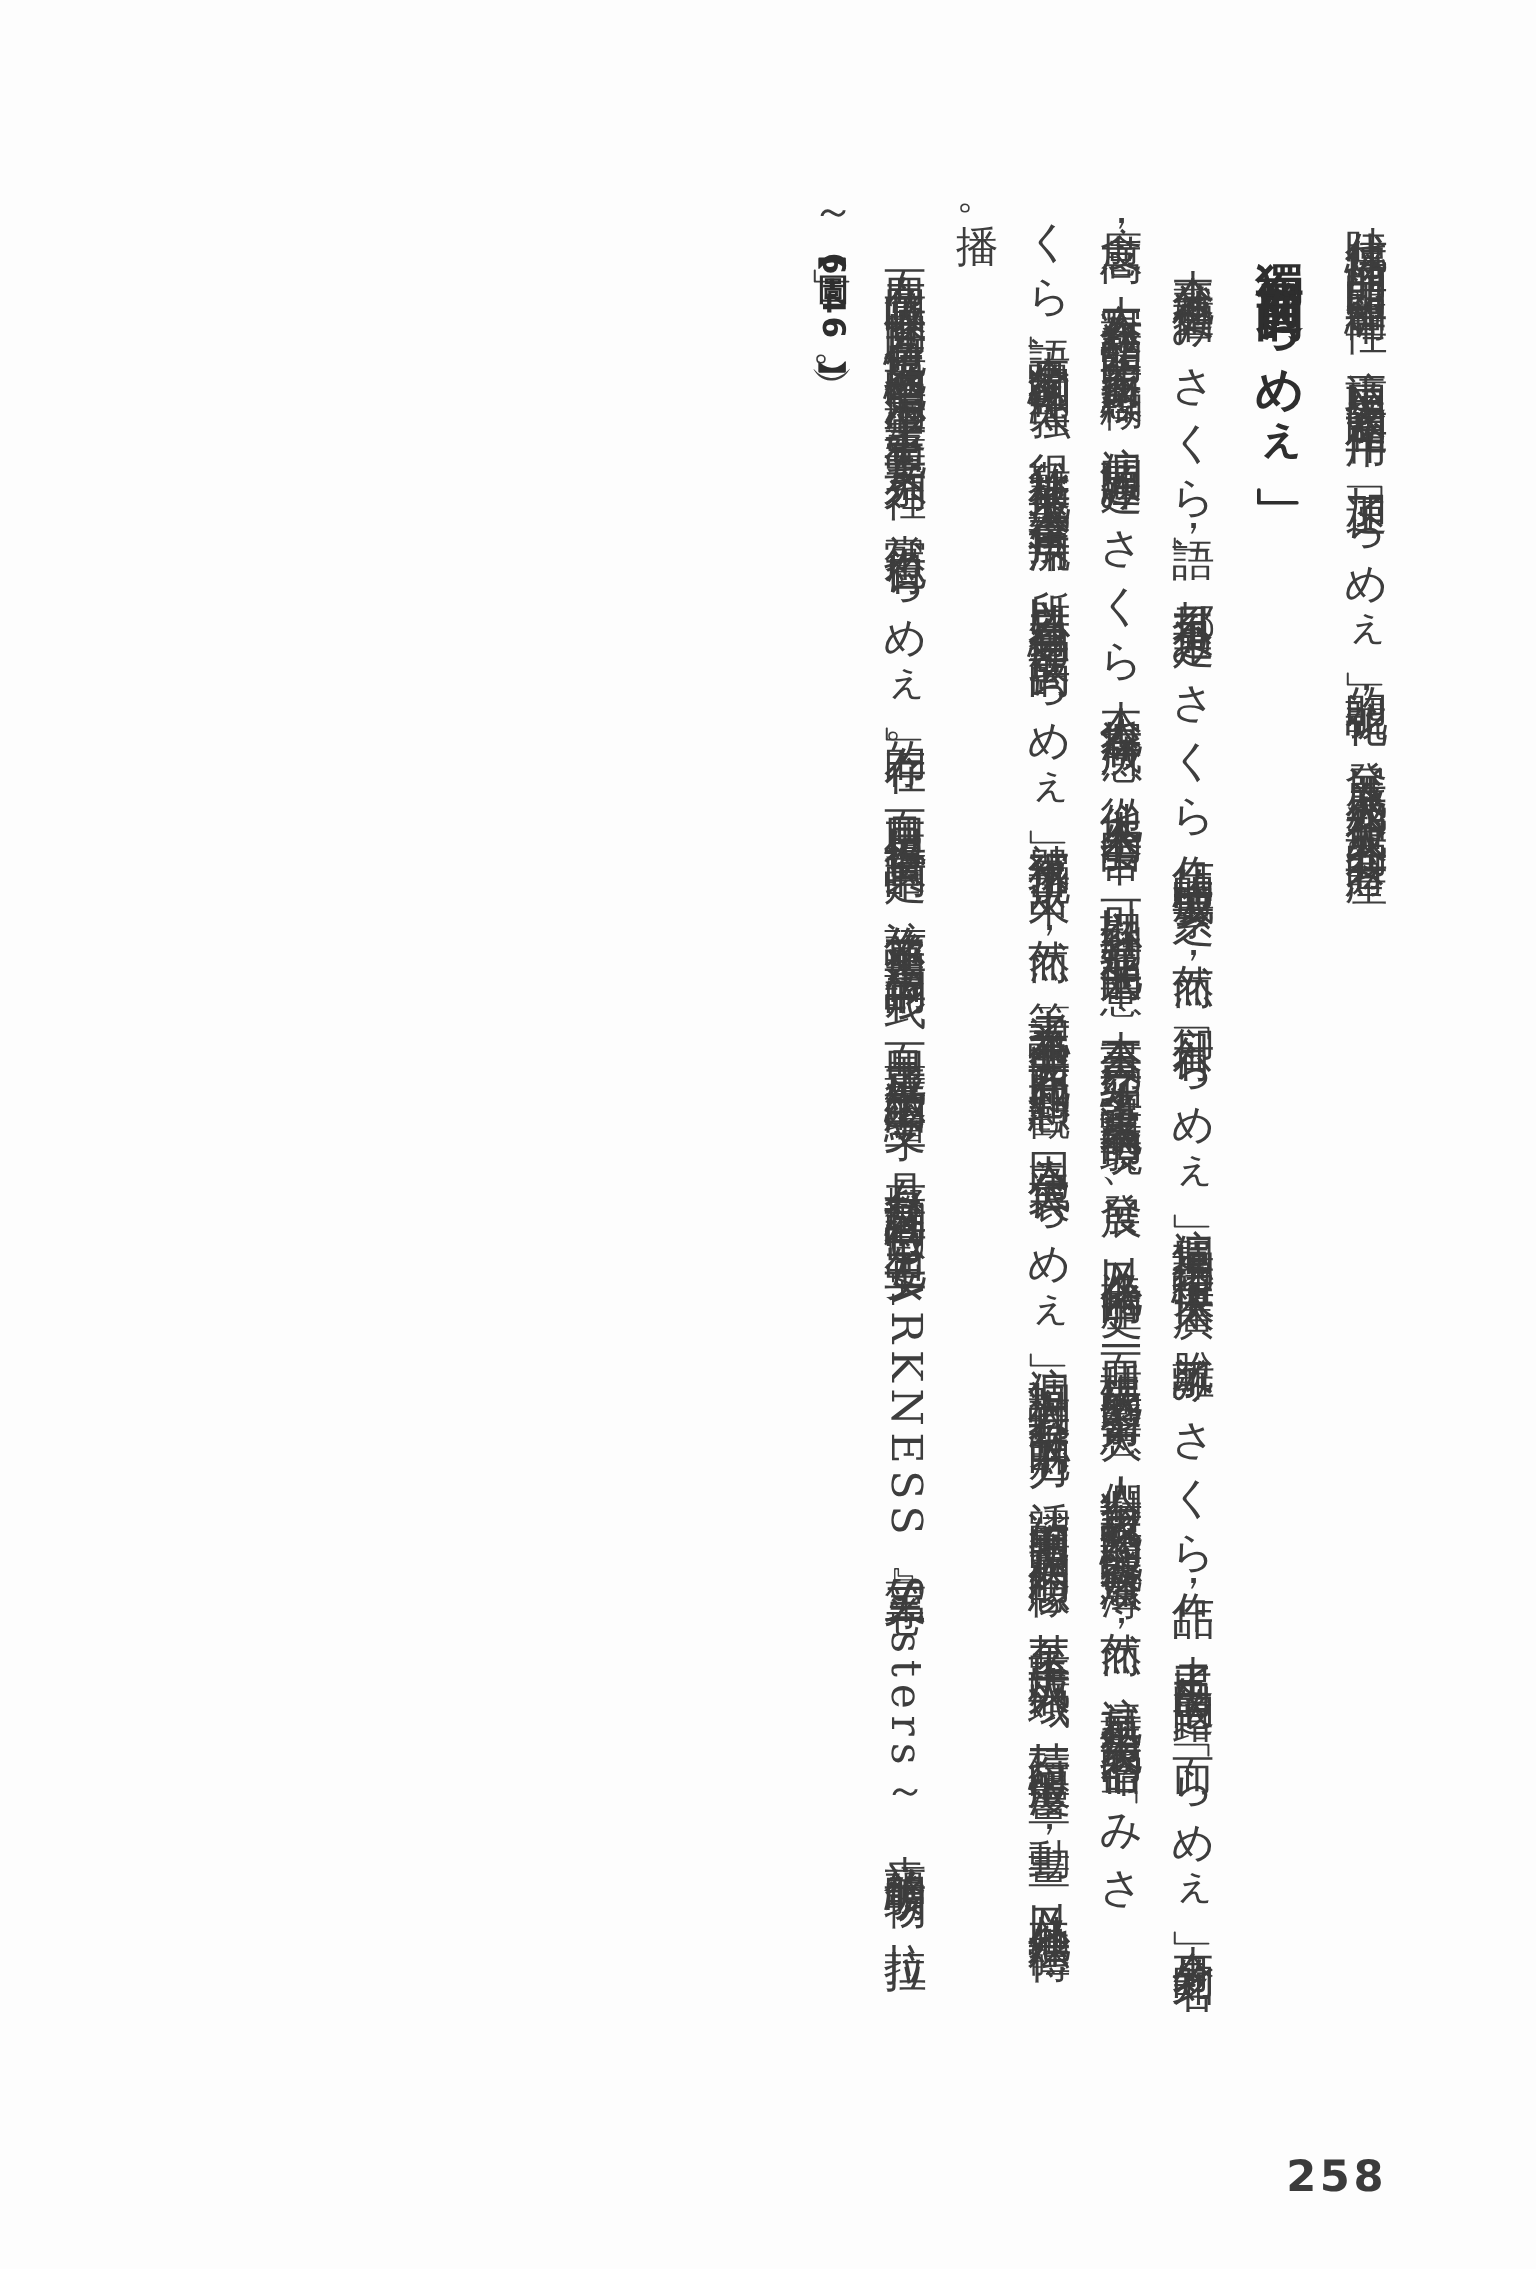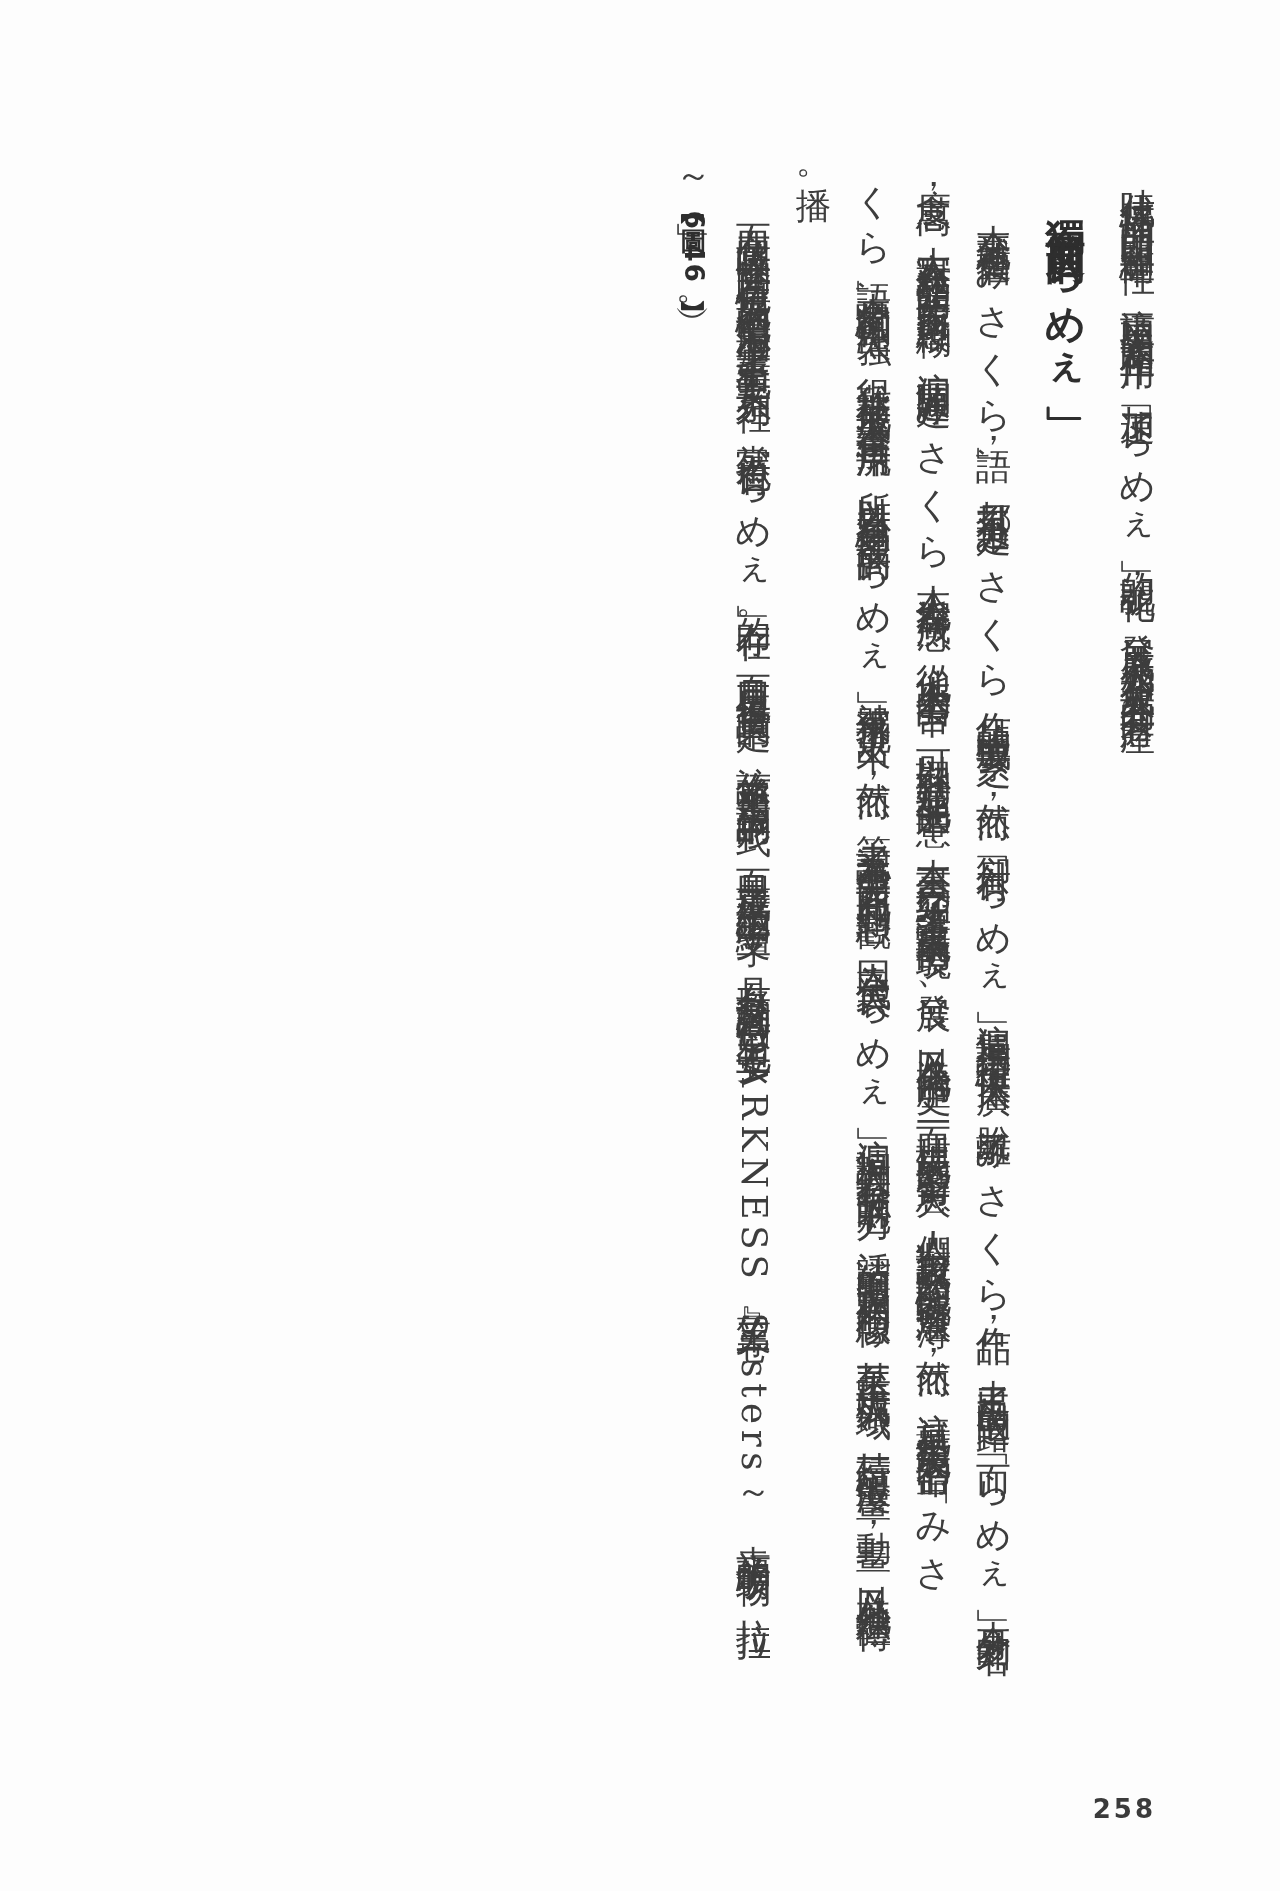--- a/index.html
+++ b/index.html
@@ -58,21 +58,21 @@
       font-size: 26px;
       letter-spacing: 2px;
       color: #2e2e2e;
     }
     .page-number {
       position: absolute;
       right: 124px;
       top: 1794px;
       font-family: "DejaVu Sans", "Liberation Sans", sans-serif;
       font-weight: bold;
-      font-size: 26px;
+      font-size: 36px;
       letter-spacing: 3px;
       color: #3b3b3b;
     }
   </style>
 </head>
 <body>
 
 <div class="page">
   <div class="text-block">
     <p class="para">時代傳播性的朗朗上口和簡單性。這兩項因素的相互作用，加速了「らめぇ」的記號化，發展成為成人和非成人界的共有財產。</p>

